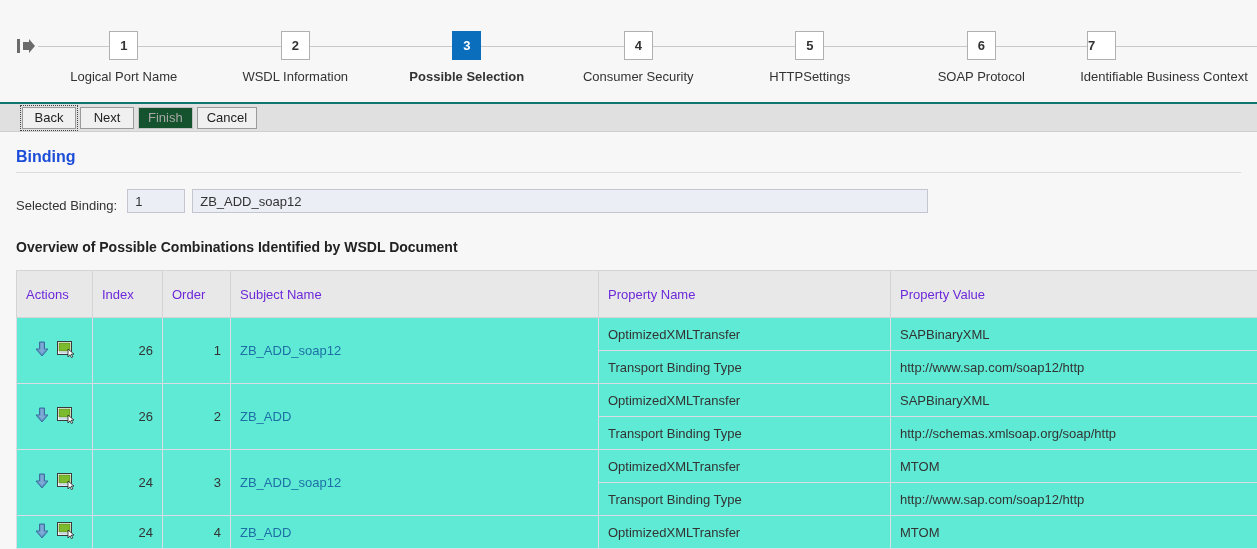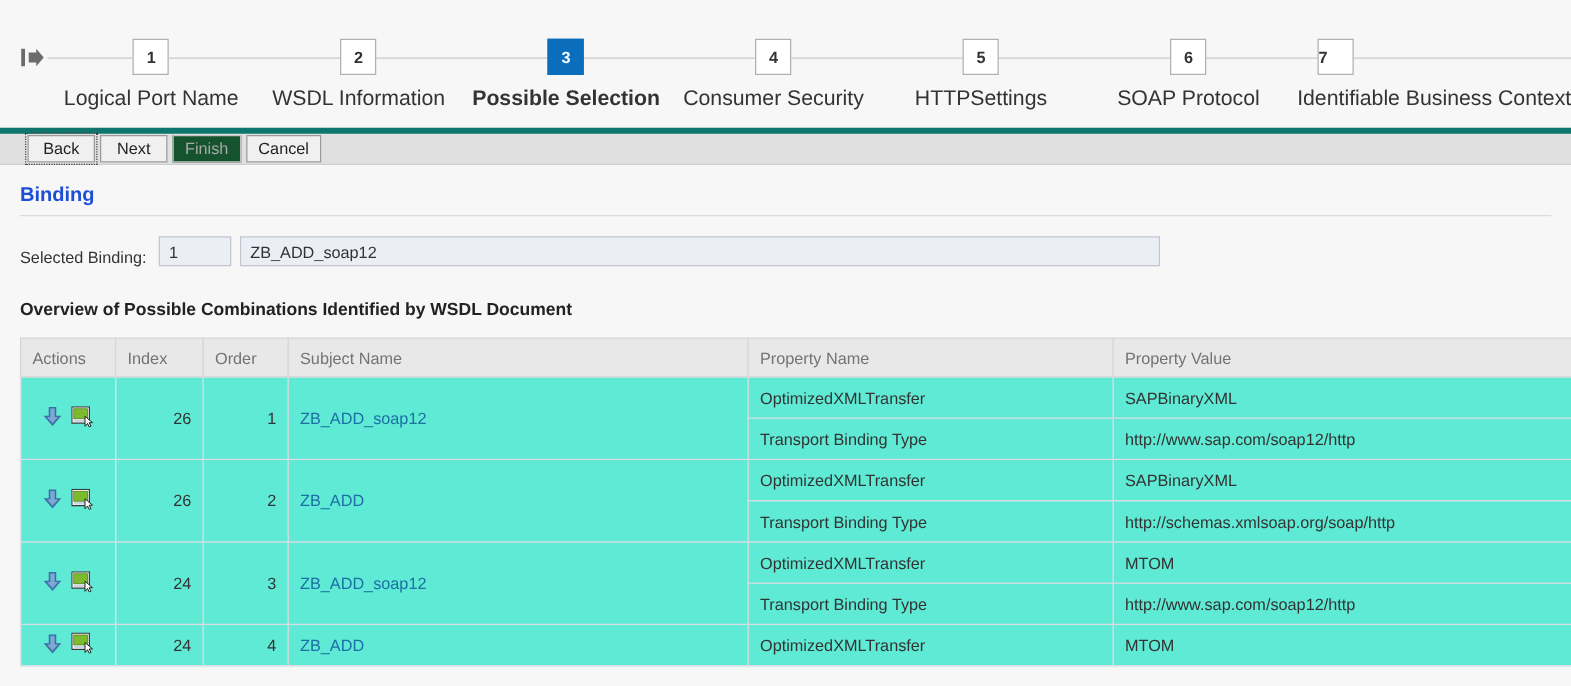--- a/index.html
+++ b/index.html
@@ -57,33 +57,33 @@
     position: relative;
     z-index: 2;
   }
   .step.active .step-box {
     background: #0a6ebd;
     border-color: #0a6ebd;
     color: #ffffff;
   }
   .step-label {
     margin-top: 9px;
-    font-size: 17px;
+    font-size: 13px;
     color: #333333;
     white-space: nowrap;
   }
   .step.active .step-label { font-weight: bold; }
   .step:last-child .step-box { margin-left: 20px; }
   .step:last-child .step-label { margin-left: 4px; text-align: center; }
 
   
   #toolbar {
     height: 30px;
     background: #e0e0e0;
-    border-top: 5px solid #0f766e;
+    border-top: 2px solid #0f766e;
     border-bottom: 1px solid #cfcfcf;
     display: flex;
     align-items: center;
     padding-left: 22px;
     gap: 4px;
   }
   .tbtn {
     height: 22px;
     min-width: 54px;
     padding: 0 9px;
@@ -160,24 +160,24 @@
     border-collapse: collapse;
     width: 1241px;
     table-layout: fixed;
     font-size: 13px;
     margin-top: 9px;
   }
   #grid th {
     background: #e8e8e8;
     border: 1px solid #d4d4d4;
     font-weight: normal;
-    color: #737373;
+    color: #6d28d9;
     text-align: left;
     padding: 6px 9px;
-    height: 31px;
+    height: 47px;
     font-size: 13px;
   }
   #grid td {
     border: 1px solid #dcdce4;
     padding: 6px 9px;
     height: 33px;
     vertical-align: middle;
     background: #5eead4;
     color: #333333;
   }

